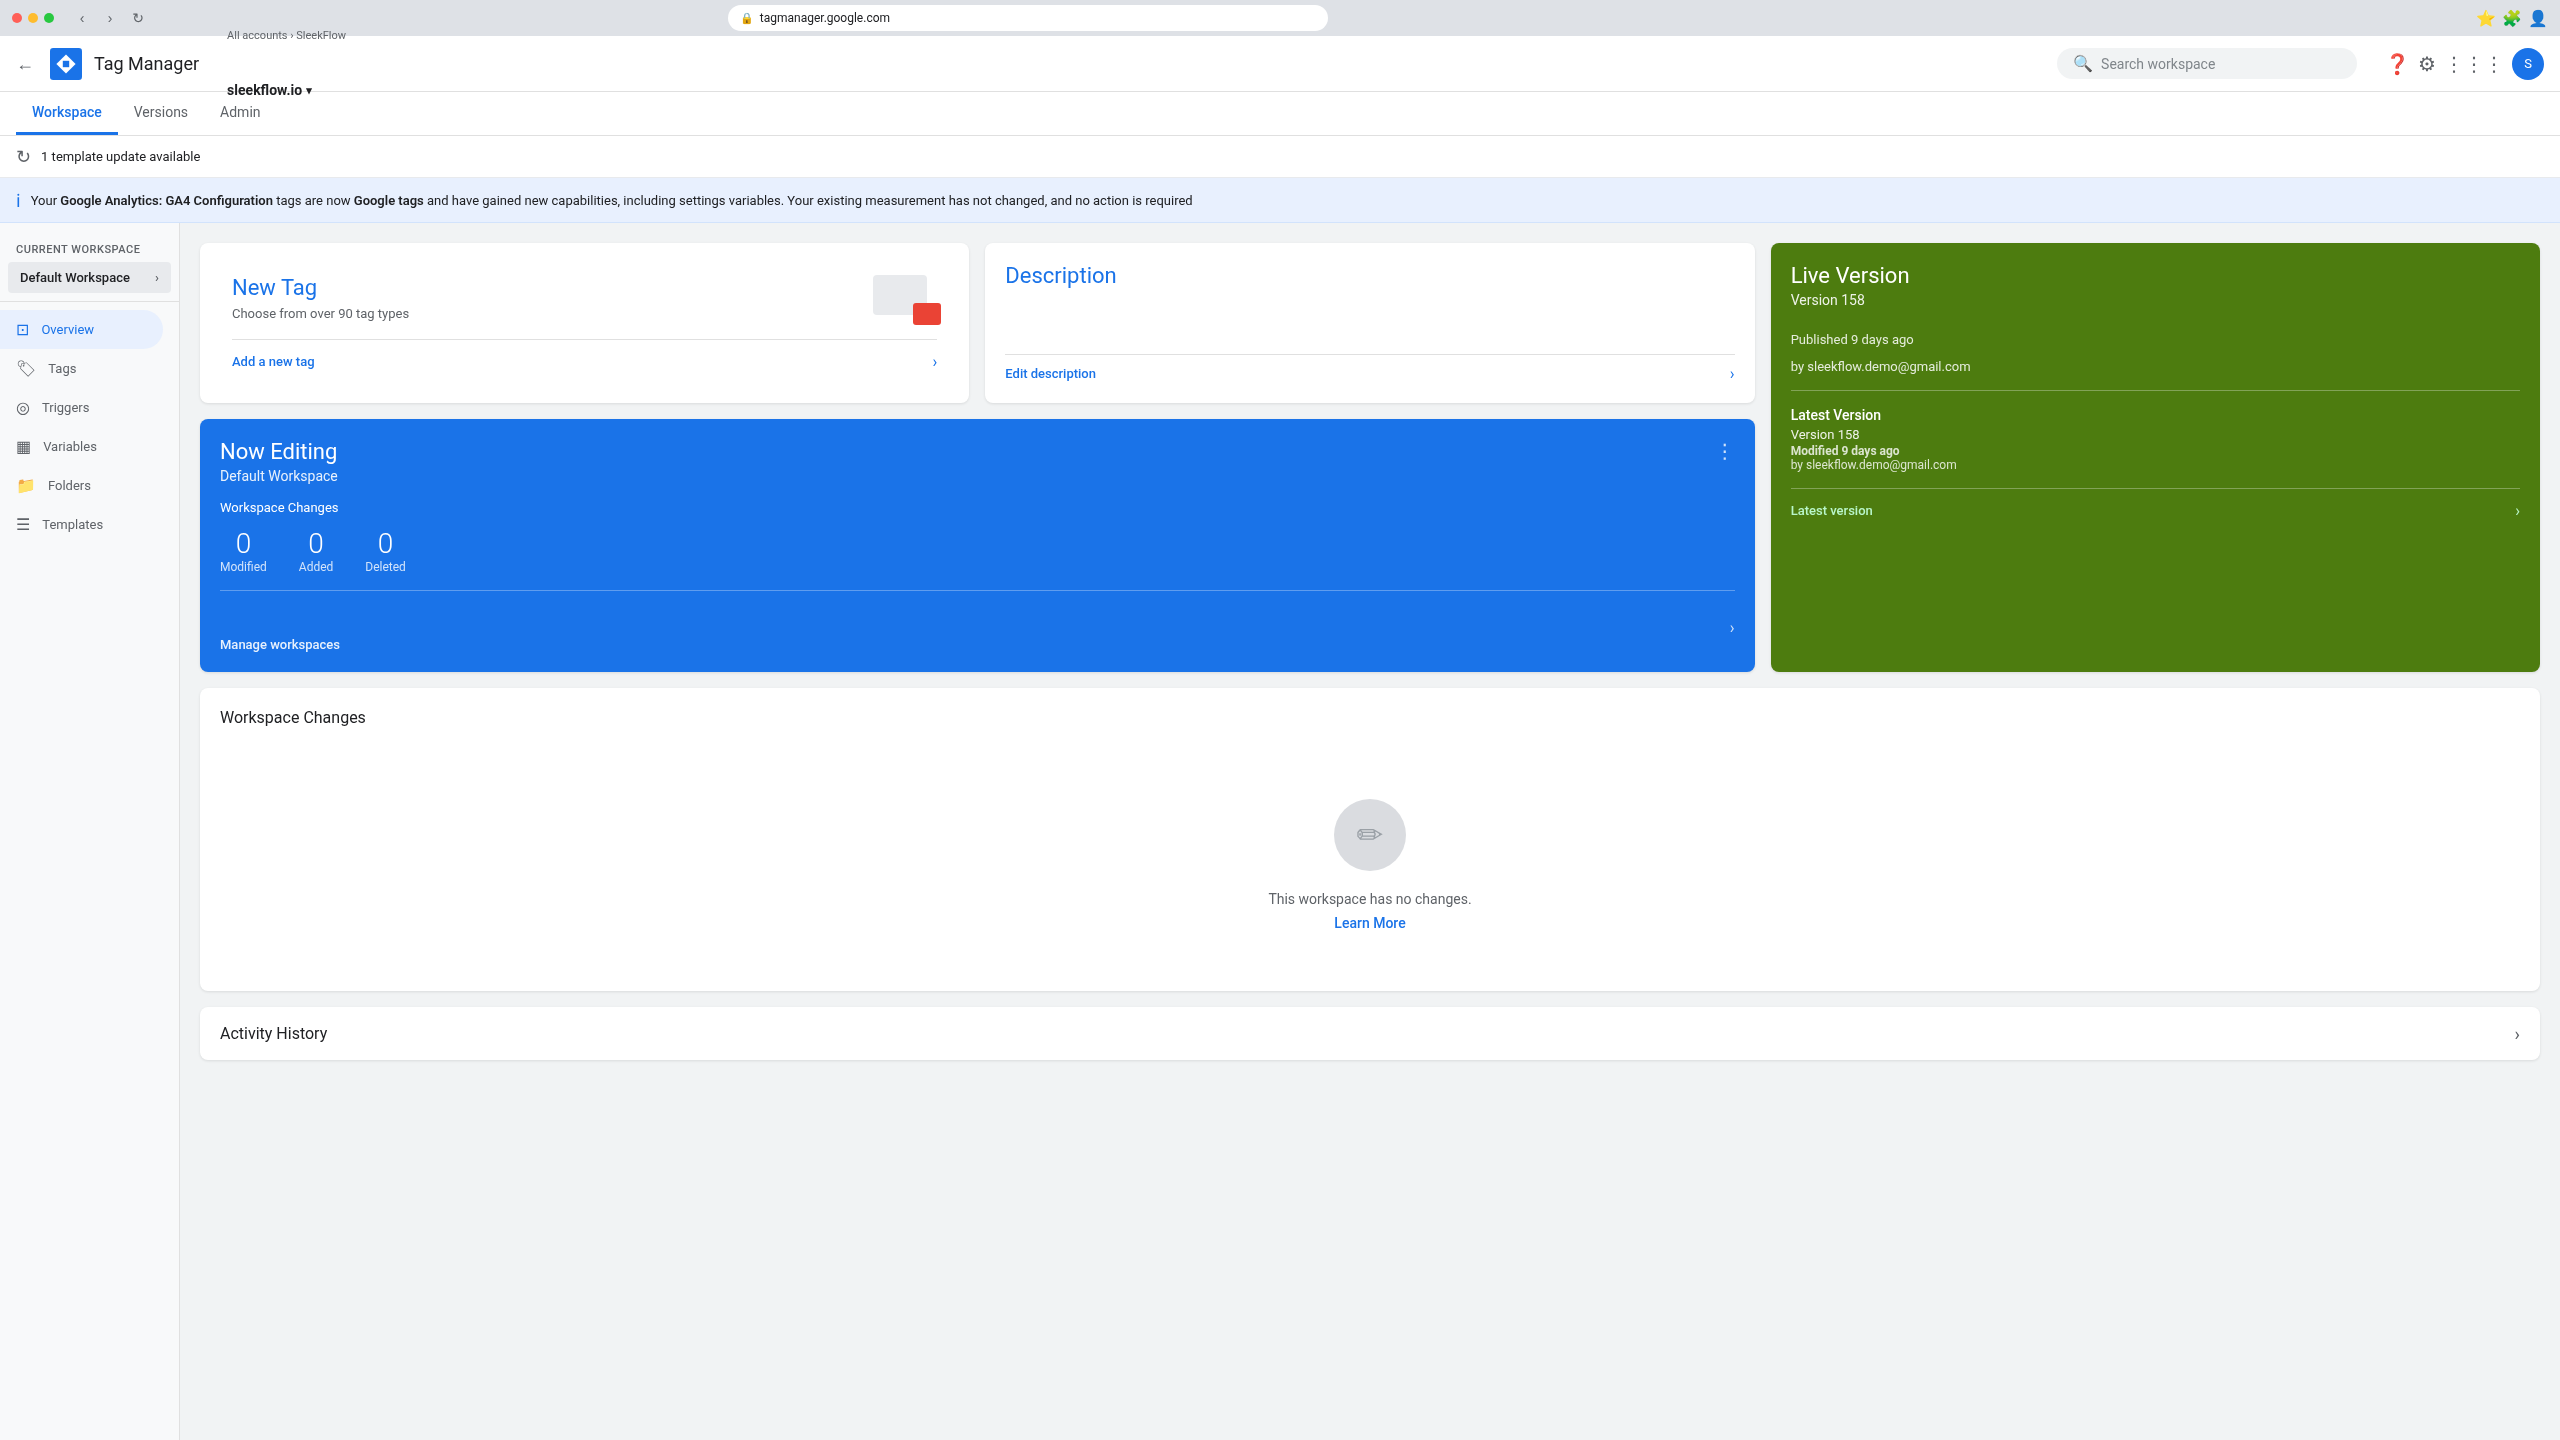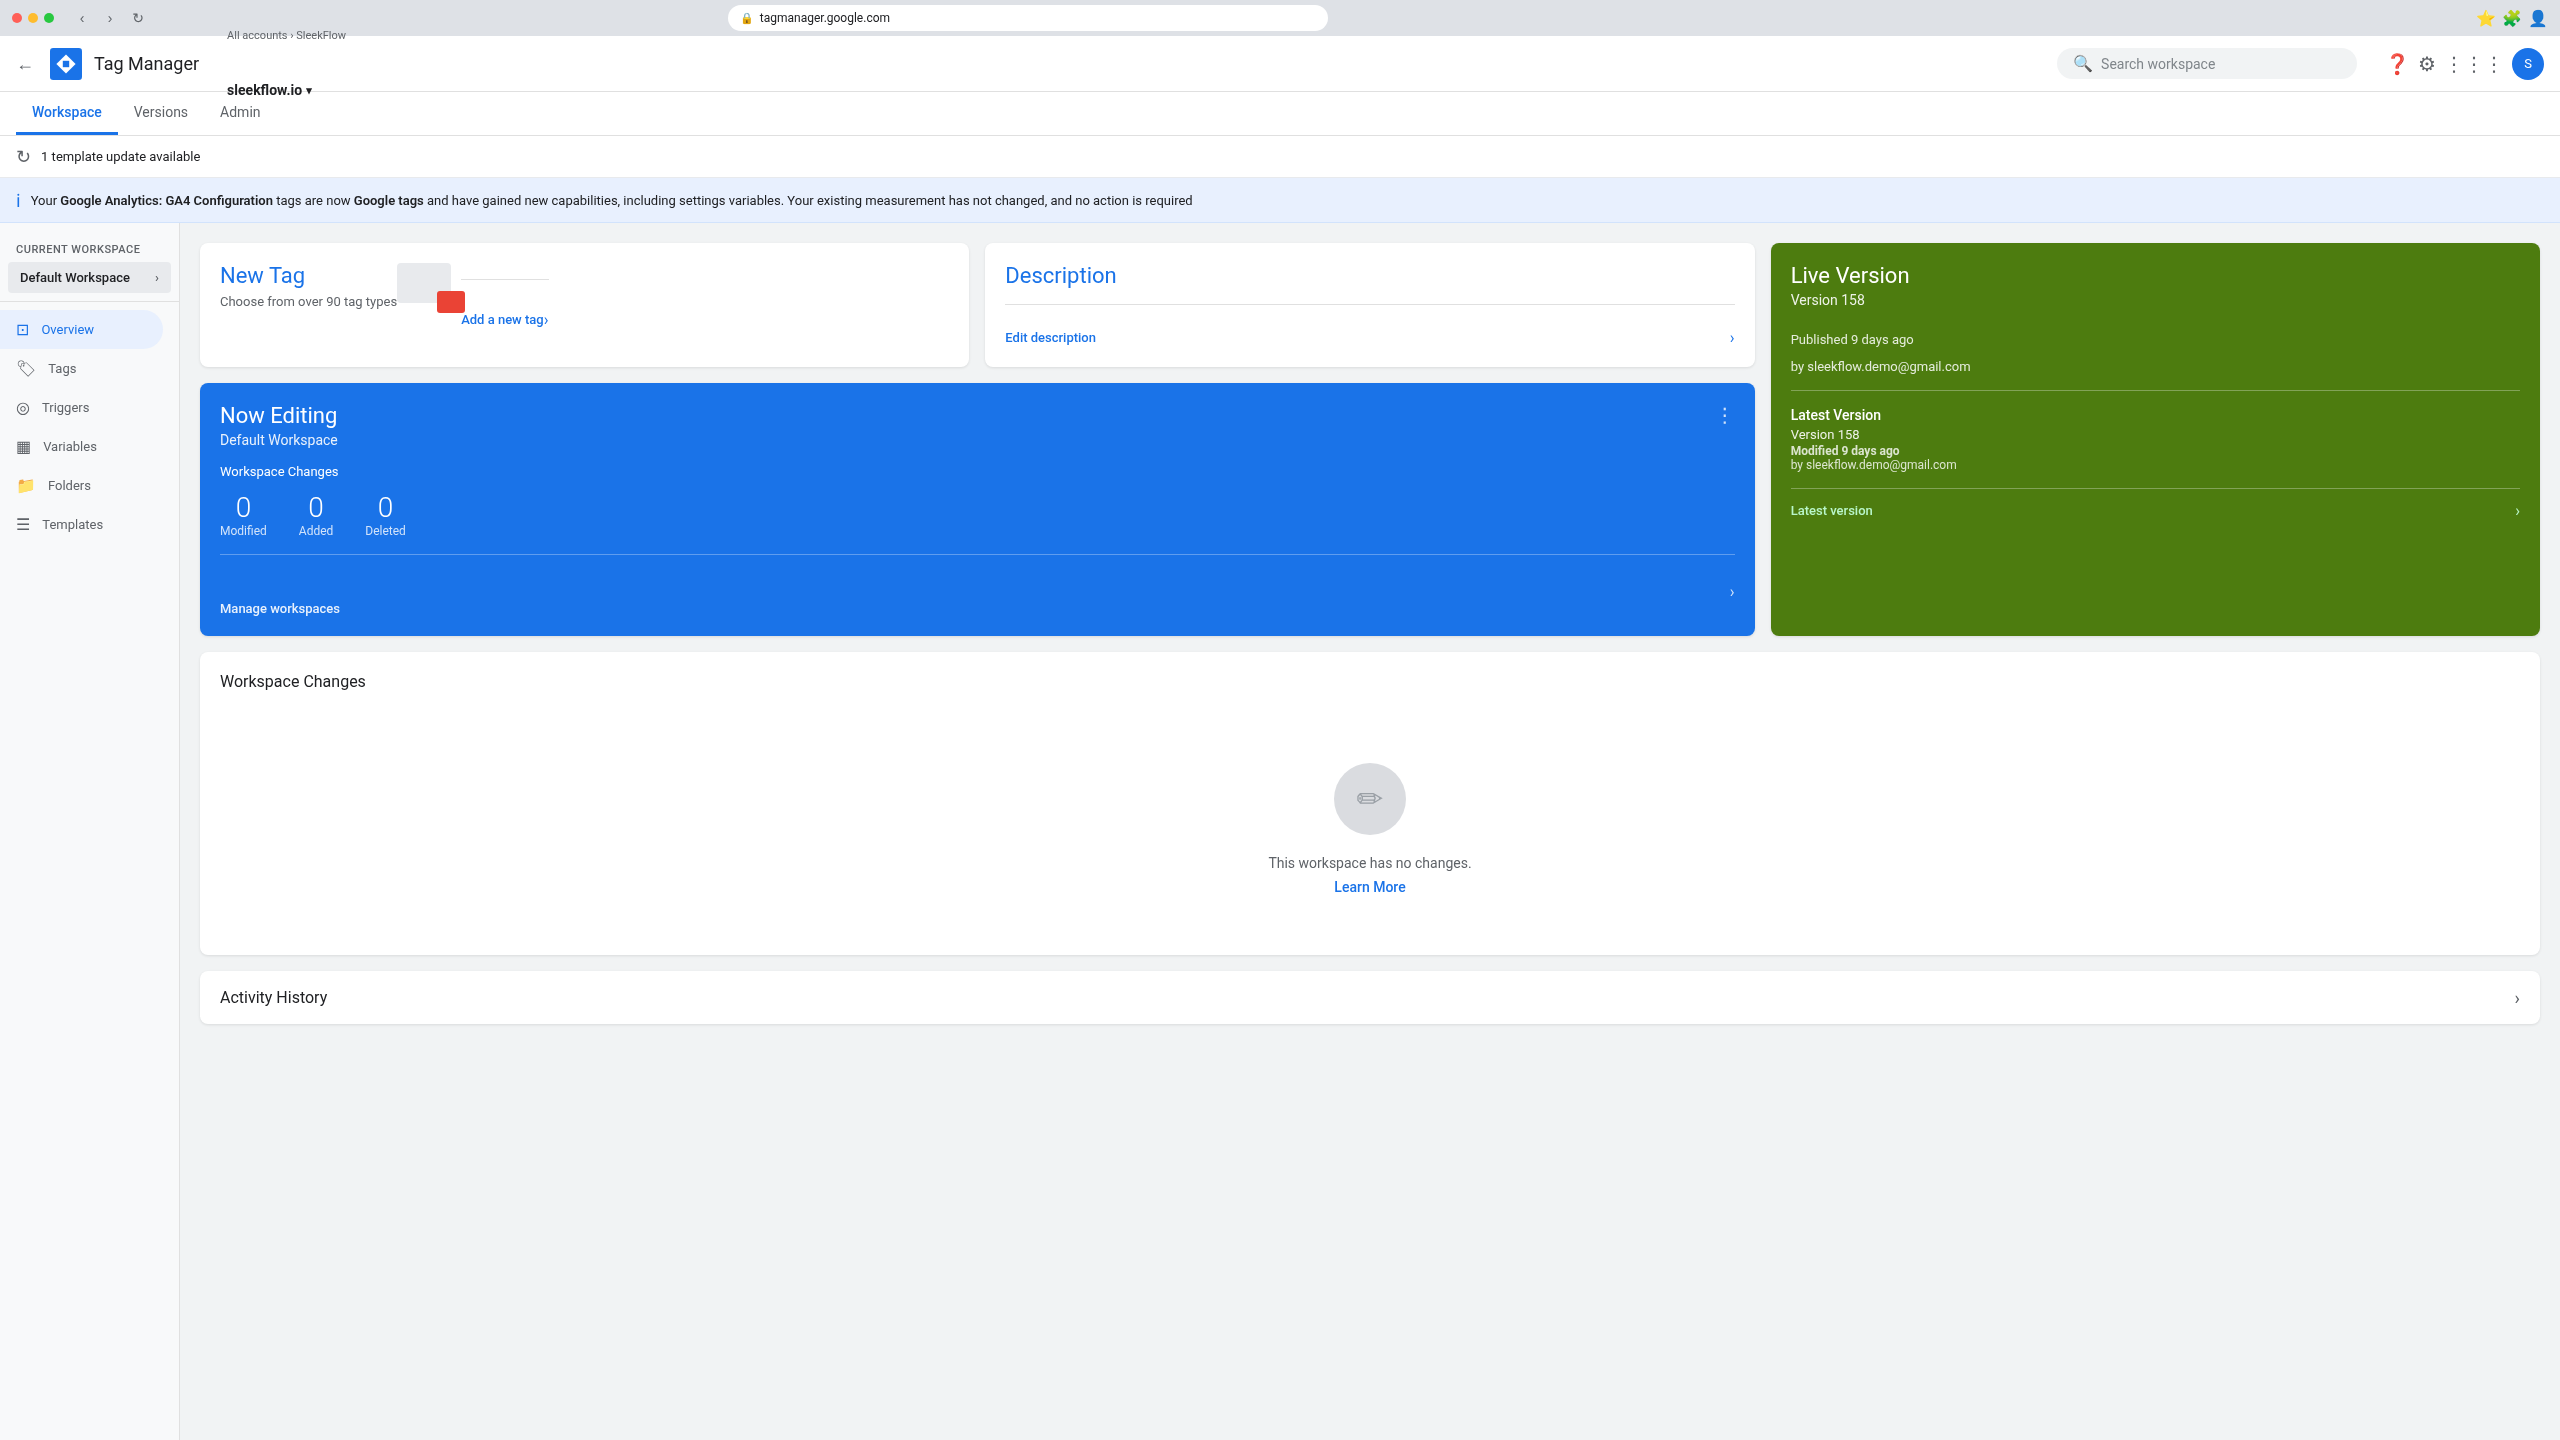--- a/index.html
+++ b/index.html
@@ -56,37 +56,37 @@
     .sidebar-nav-item .nav-icon { font-size: 16px; }
     .sidebar-divider { height: 1px; background: #e0e0e0; margin: 8px 0; }
 
     
     .content-area { flex: 1; overflow-y: auto; padding: 20px; background: #f1f3f4; }
 
     
     .card { background: #fff; border-radius: 8px; overflow: hidden; box-shadow: 0 1px 3px rgba(0,0,0,0.1); }
 
     
-    .new-tag-card { padding: 20px; display: flex; flex-direction: row; }
+    .new-tag-card { padding: 32px; display: flex; flex-direction: column; }
     .new-tag-top { display: flex; justify-content: space-between; align-items: flex-start; }
     .new-tag-title { font-size: 22px; color: #1a73e8; font-weight: 400; margin-bottom: 6px; }
     .new-tag-desc { font-size: 13px; color: #5f6368; }
     .tag-icon-container { position: relative; width: 64px; height: 48px; }
     .tag-icon-bg { width: 54px; height: 40px; background: #e8eaed; border-radius: 4px; position: absolute; top: 0; left: 0; display: flex; align-items: center; justify-content: center; }
     .tag-icon-bar { width: 100%; height: 8px; background: #dadce0; margin-bottom: 4px; }
     .tag-icon-bar2 { width: 70%; height: 6px; background: #dadce0; }
     .tag-icon-red { position: absolute; bottom: -2px; right: -4px; width: 28px; height: 22px; background: #ea4335; border-radius: 3px; }
     .new-tag-footer { margin-top: 16px; padding-top: 12px; border-top: 1px solid #e0e0e0; display: flex; align-items: center; justify-content: space-between; }
     .link-action { color: #1a73e8; font-size: 13px; cursor: pointer; font-weight: 500; }
     .chevron-right { color: #1a73e8; font-size: 16px; }
 
     
     .description-card { padding: 20px; display: flex; flex-direction: column; }
     .description-title { font-size: 22px; color: #1a73e8; font-weight: 400; margin-bottom: 16px; }
-    .description-footer { margin-top: auto; padding-top: 23px; border-top: 1px solid #e0e0e0; display: flex; align-items: center; justify-content: space-between; }
+    .description-footer { margin-top: auto; padding-top: 9px; border-top: 1px solid #e0e0e0; display: flex; align-items: center; justify-content: space-between; }
 
     
     .now-editing-card { background: #1a73e8; color: #fff; padding: 20px; position: relative; }
     .now-editing-header { display: flex; justify-content: space-between; align-items: flex-start; }
     .now-editing-title { font-size: 22px; font-weight: 400; margin-bottom: 4px; }
     .now-editing-workspace { font-size: 14px; opacity: 0.9; }
     .now-editing-menu { color: rgba(255,255,255,0.8); cursor: pointer; font-size: 20px; }
     .workspace-changes-section { margin-top: 16px; }
     .workspace-changes-label { font-size: 13px; color: #fff; margin-bottom: 12px; }
     .changes-stats { display: flex; gap: 32px; }

